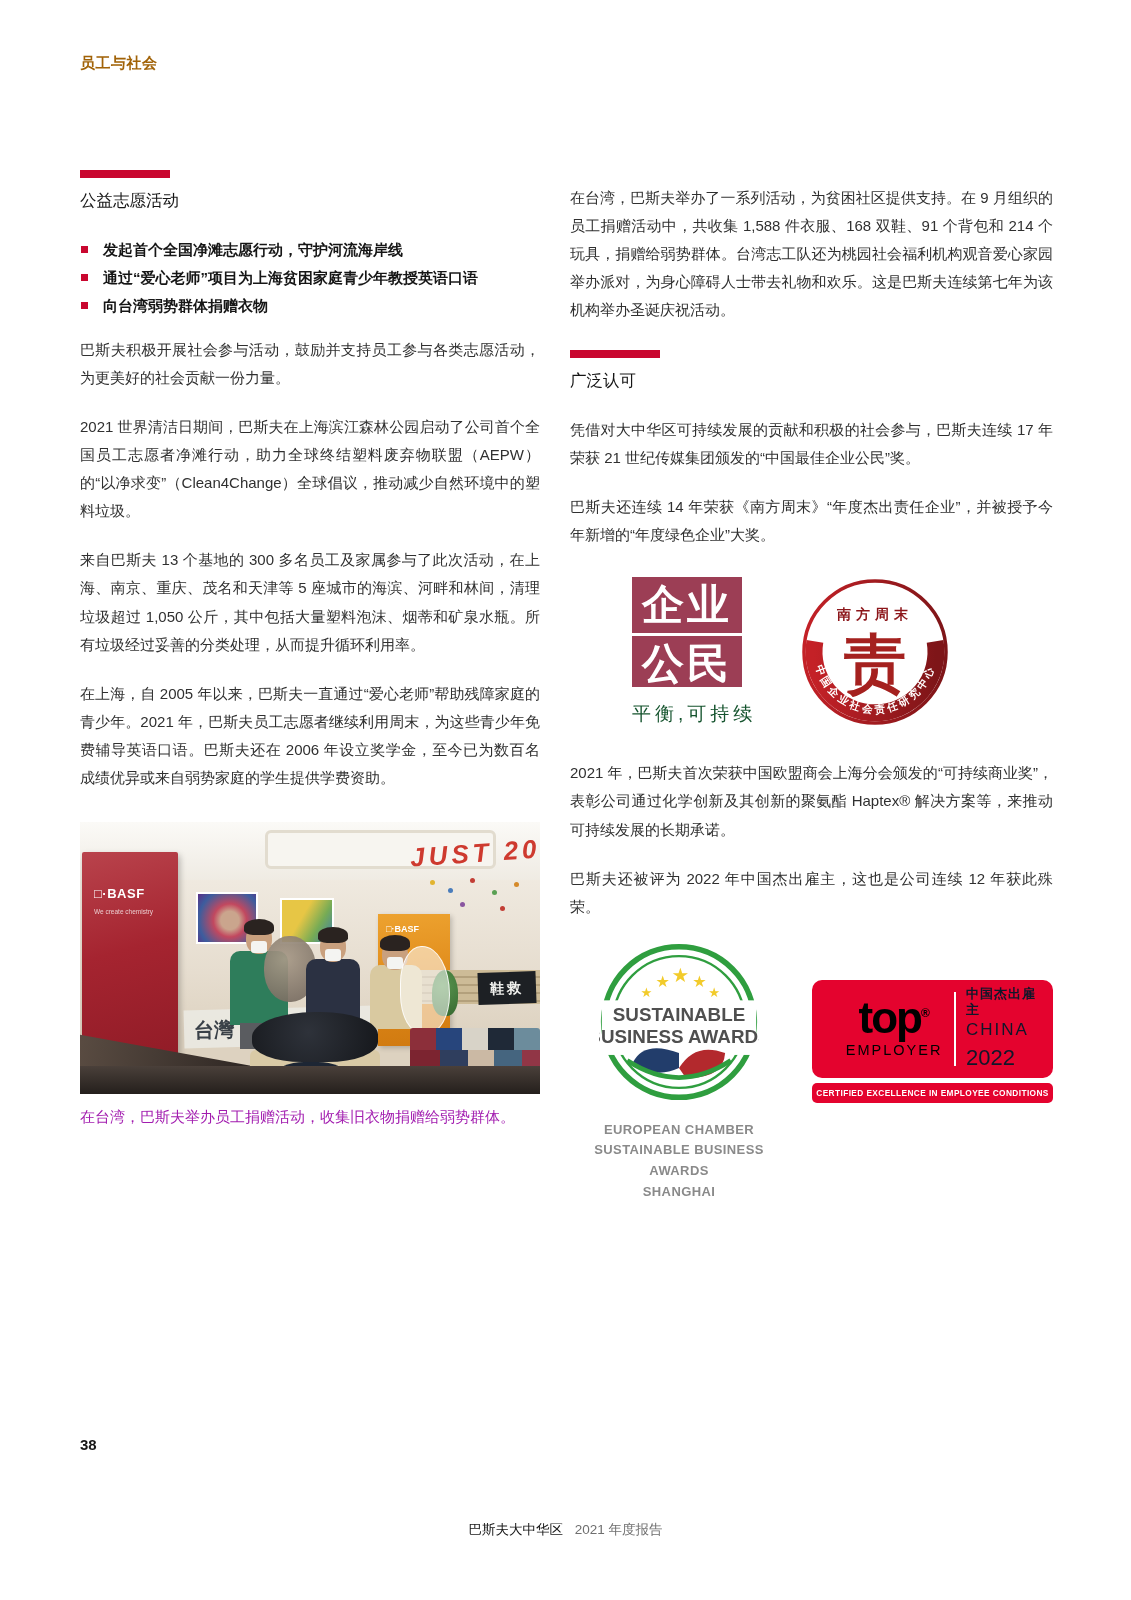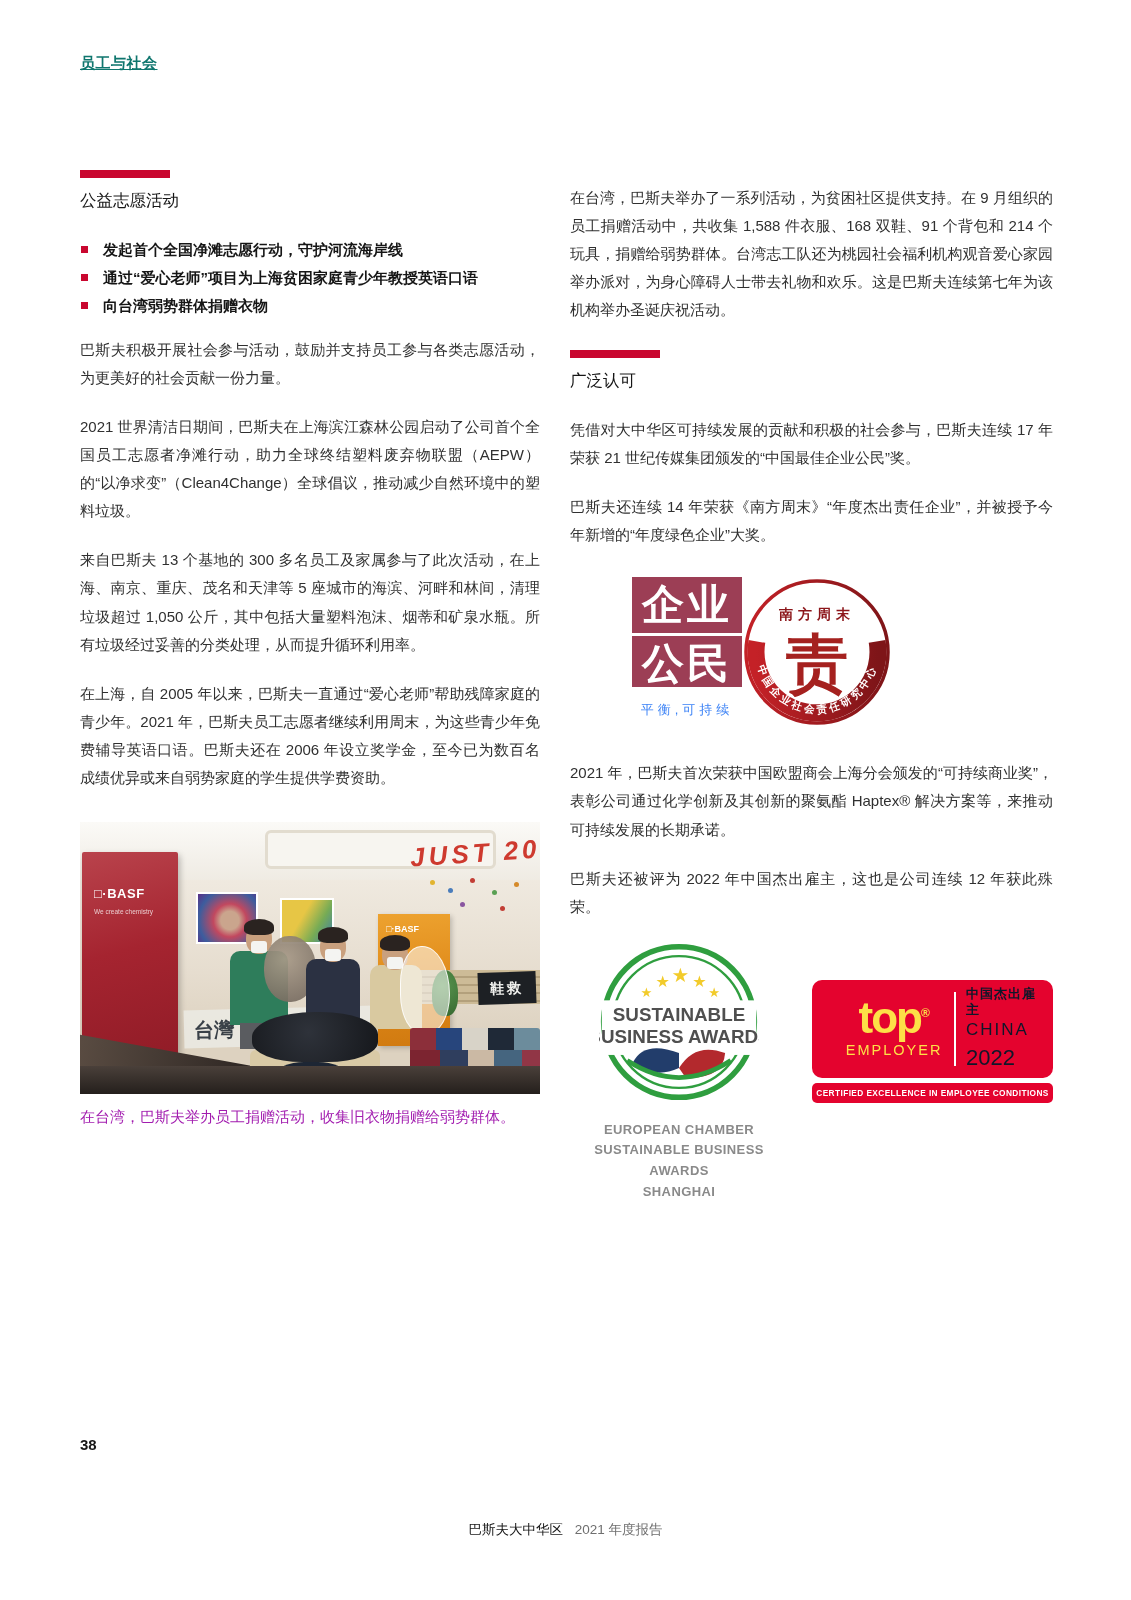--- a/index.html
+++ b/index.html
@@ -1,19 +1,19 @@
 <!DOCTYPE html>
 <html><head>
 <meta charset="utf-8">
 <style>
   html,body{margin:0;padding:0;background:#fff;}
   .page{position:relative;width:1131px;height:1600px;background:#ffffff;overflow:hidden;
         font-family:"Liberation Sans","DejaVu Sans",sans-serif;color:#2e2e2e;}
 
-  .section-label{position:absolute;left:80px;top:54px;font-size:15px;font-weight:bold;color:#0f766e;letter-spacing:.5px;text-decoration:underline;}
+  .section-label{position:absolute;left:80px;top:54px;font-size:15px;font-weight:bold;color:#a16207;letter-spacing:.5px;}
 
   .columns{position:absolute;left:80px;top:170px;width:973px;display:flex;gap:30px;}
   .col-left{width:460px;flex:0 0 460px;}
   .col-right{width:483px;flex:0 0 483px;}
 
   .rule{width:90px;height:8px;background:#C9072F;margin:0 0 12px 0;}
   .topic-heading{font-size:16.5px;font-weight:normal;color:#161616;margin:0 0 24px 0;}
 
   ul.highlights{list-style:none;margin:0 0 16px 0;padding:0;}
   ul.highlights li{position:relative;padding-left:23px;font-weight:bold;font-size:15px;line-height:1.87;color:#161616;}
@@ -80,35 +80,35 @@
   .pile-row{height:22px;}
   .pile-row.r1{background:repeating-linear-gradient(90deg,#8c2f3a 0 26px,#27457c 26px 52px,#d8d3c8 52px 78px,#1f2937 78px 104px,#6c8c9c 104px 130px);}
   .pile-row.r2{background:repeating-linear-gradient(90deg,#7c2430 0 30px,#2f3e5e 30px 58px,#cbb9a4 58px 84px,#45657f 84px 112px,#913646 112px 130px);}
   .pile-row.r3{background:repeating-linear-gradient(90deg,#1d2e4e 0 24px,#913646 24px 50px,#45657f 50px 80px,#23262c 80px 108px,#8c2f3a 108px 130px);}
   .floor{position:absolute;left:0;top:244px;width:460px;height:28px;background:linear-gradient(180deg,#4a403a,#241f1c);}
   .floor-left{position:absolute;left:0;top:200px;width:175px;height:72px;
               background:linear-gradient(100deg,#5a4c42,#2c2522);clip-path:polygon(0 18%,100% 62%,100% 100%,0 100%);}
   figcaption.photo-caption{margin-top:12px;font-size:15px;color:#a21caf;line-height:1.5;}
 
   
-  .awards-row1{display:flex;align-items:flex-start;margin:28px 0 28px 0;padding-left:62px;}
+  .awards-row1{display:flex;align-items:flex-start;gap:58px;margin:28px 0 28px 0;padding-left:62px;}
   .cc-logo{width:110px;}
   .cc-box{width:110px;height:110px;background:#9C3E55;color:#fff;display:flex;flex-direction:column;}
   .cc-row{flex:1;display:flex;align-items:center;justify-content:center;font-size:42px;font-weight:bold;letter-spacing:3px;}
   .cc-row.top{border-bottom:3px solid #fff;}
-  .cc-tagline{margin-top:14px;text-align:center;color:#3b82f6;font-size:13px;letter-spacing:4px;white-space:nowrap;}
+  .cc-tagline{margin-top:14px;text-align:center;color:#14532d;font-size:19px;letter-spacing:4px;white-space:nowrap;}
   .seal-wrap{width:150px;}
 
   
   .awards-row2{display:flex;align-items:flex-start;gap:44px;margin-top:12px;padding-left:20px;}
   .sba{width:212px;text-align:center;}
   .sba-caption{margin-top:14px;font-size:13px;color:#8a8a8a;letter-spacing:.4px;line-height:1.6;font-weight:bold;}
   .te-badge{width:243px;margin-top:38px;}
   .te-main{background:#E4032E;border-radius:10px;display:flex;align-items:center;padding:12px 12px;height:74px;box-sizing:content-box;}
-  .te-left{width:112px;text-align:center;color:#fde047;margin-left:20px;}
+  .te-left{width:112px;text-align:center;color:#000000;margin-left:20px;}
   .te-brand{font-size:44px;font-weight:bold;line-height:.85;letter-spacing:-2px;}
   .te-brand .reg{font-size:12px;letter-spacing:0;}
   .te-sub{font-size:14.5px;letter-spacing:2px;margin-top:6px;}
   .te-div{width:2px;background:#fff;align-self:stretch;margin:0 10px;}
   .te-right{color:#0f172a;line-height:1.25;}
   .te-cn{font-size:13px;font-weight:bold;letter-spacing:1px;}
   .te-country{font-size:17px;letter-spacing:2px;}
   .te-year{font-size:22px;margin-top:4px;}
   .te-strip{margin-top:5px;background:#E4032E;border-radius:5px;color:#fff;font-size:8.3px;font-weight:bold;
             text-align:center;padding:5px 0;letter-spacing:.4px;}

